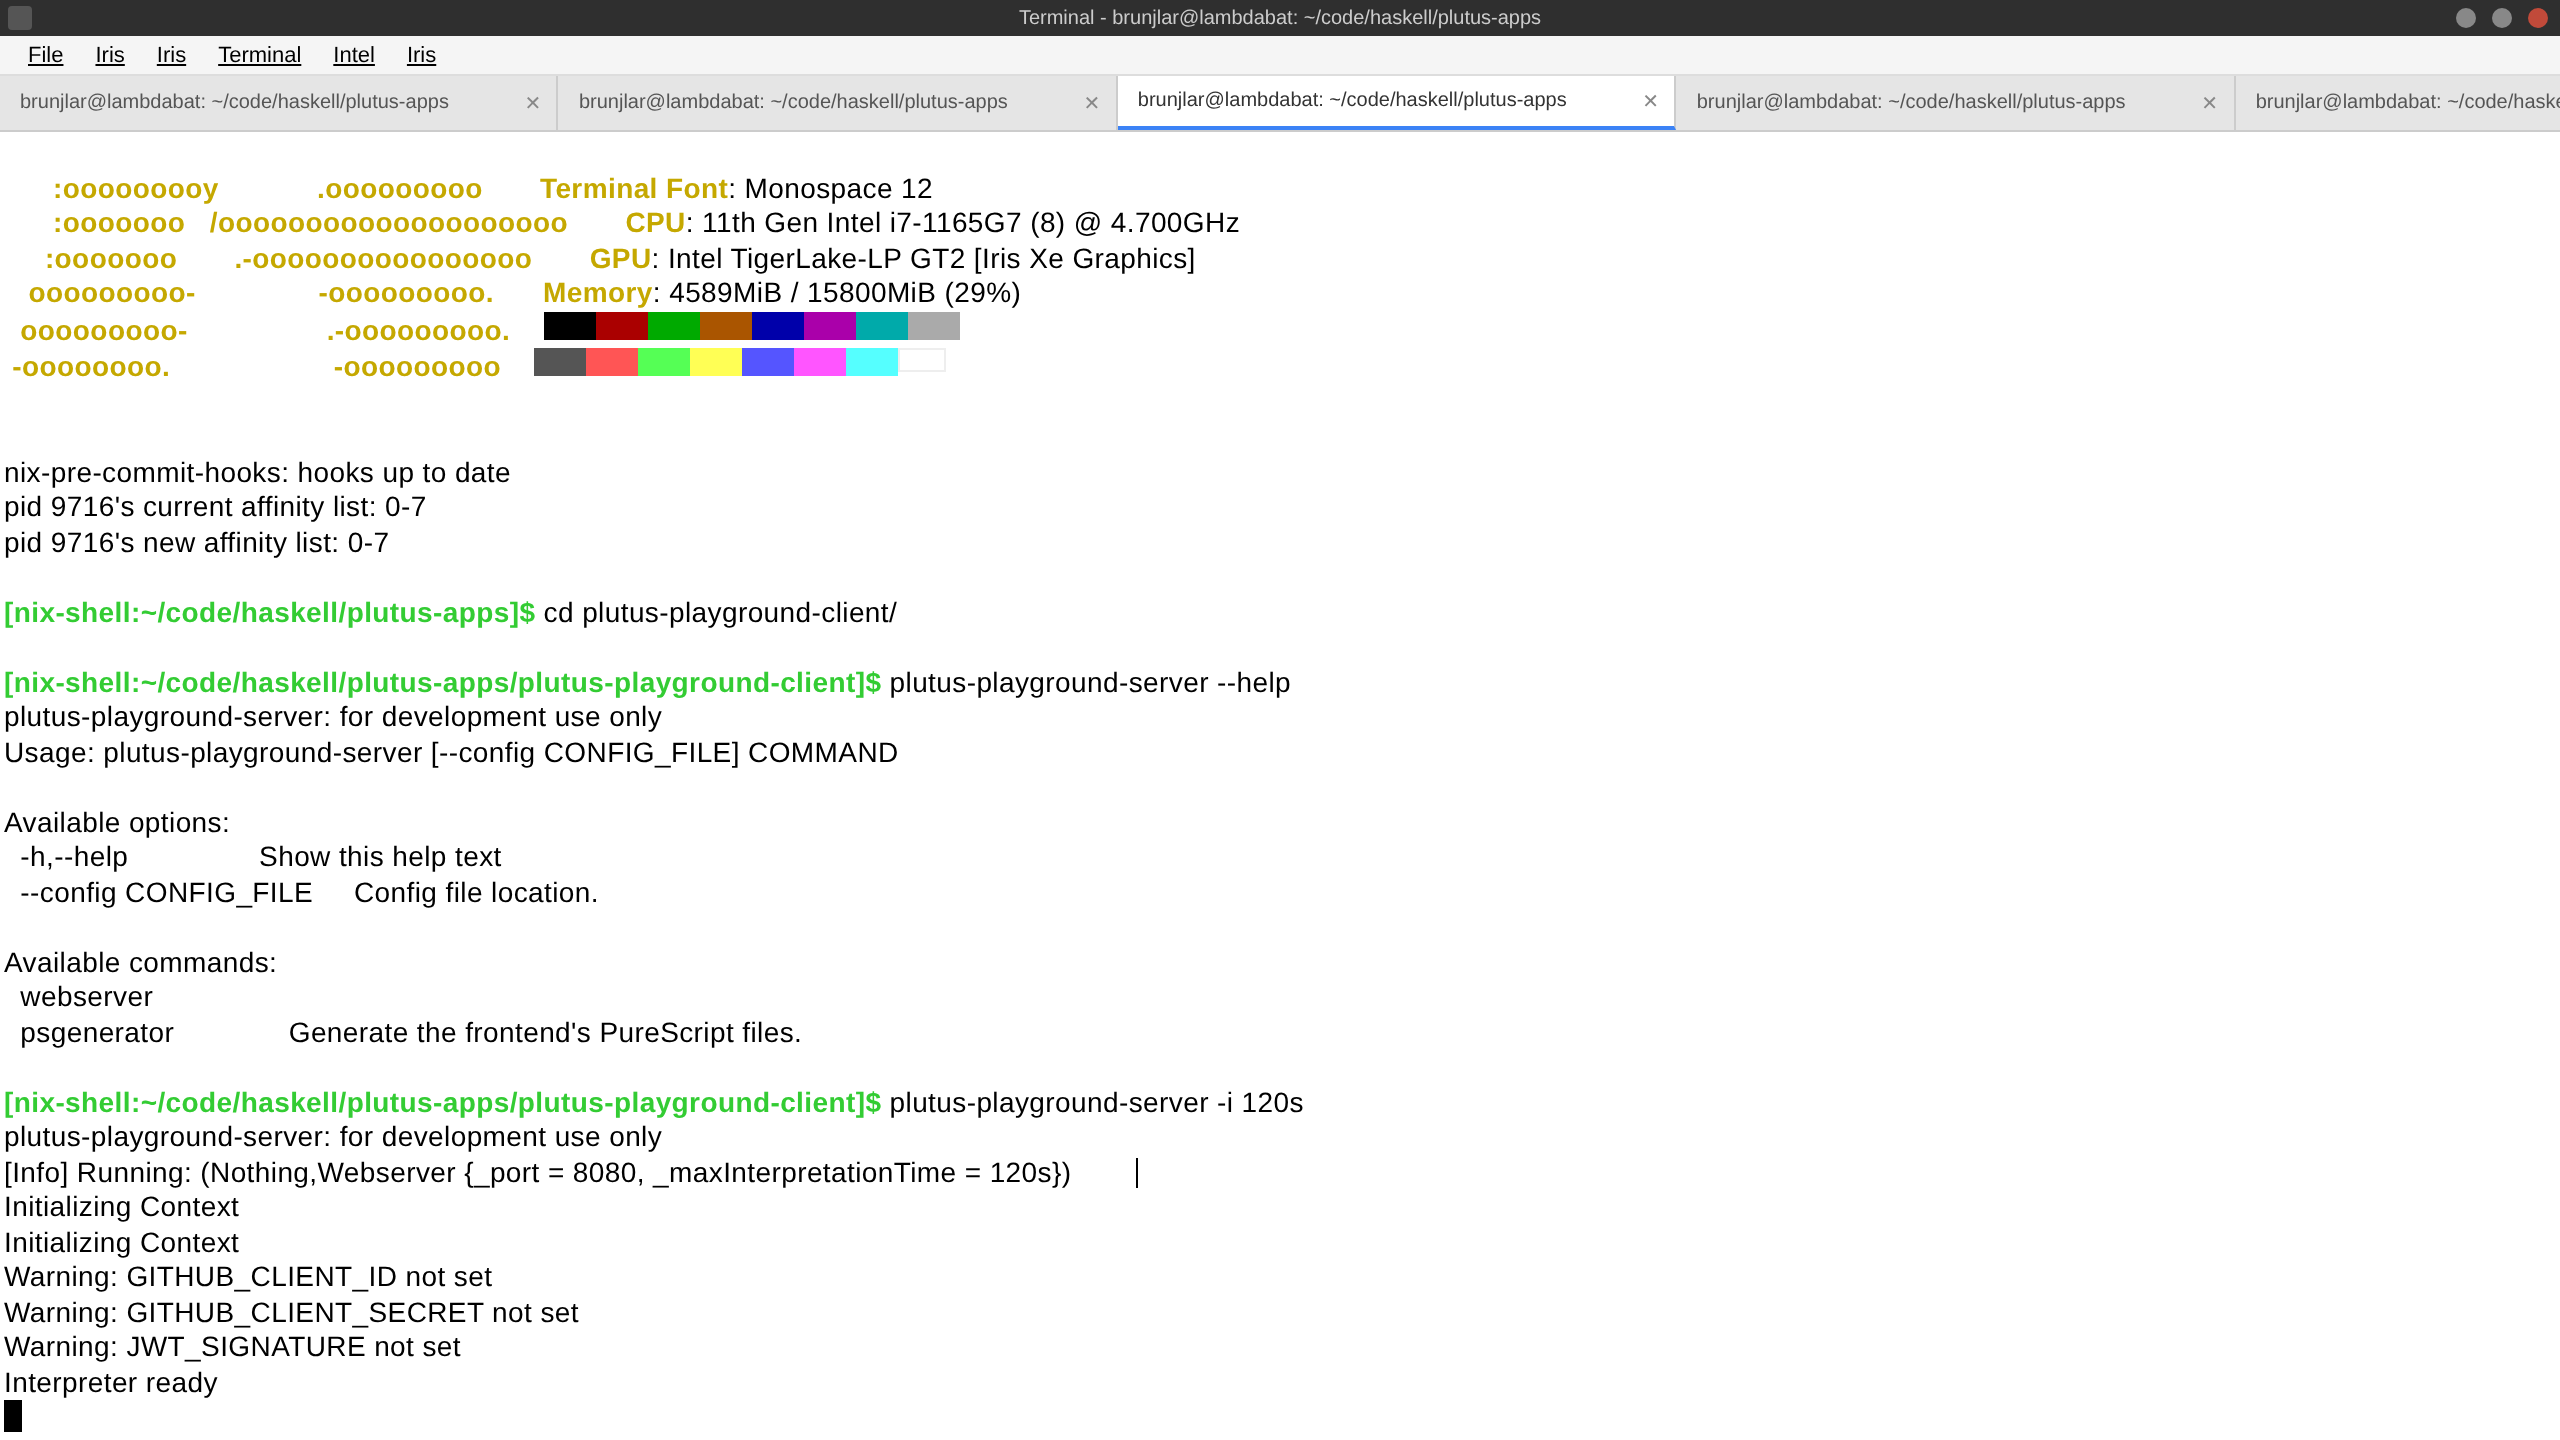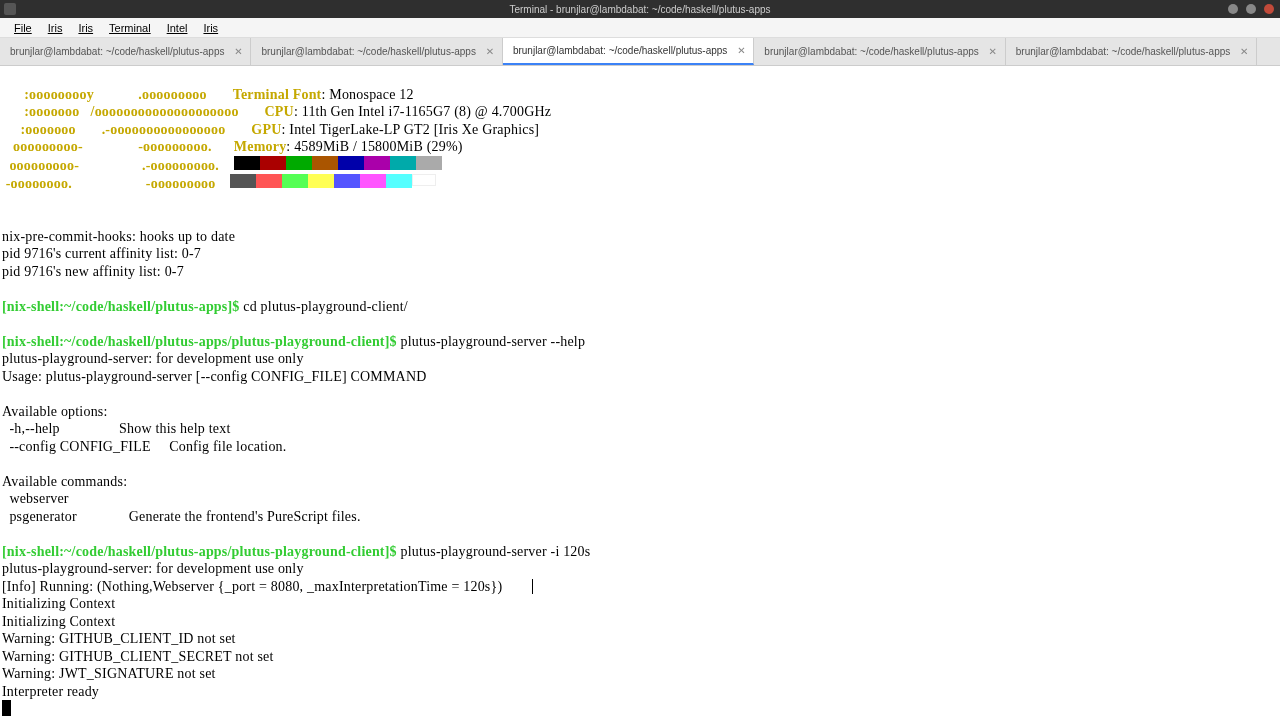--- a/index.html
+++ b/index.html
@@ -74,20 +74,21 @@
 .tab {
   display: flex;
   align-items: center;
   padding: 0 6px 0 10px;
   border-right: 1px solid #ccc;
   font-size: 10px;
   color: #555;
   cursor: pointer;
   position: relative;
   white-space: nowrap;
+  gap: 28px;
 }
 .tab.active {
   background: #fff;
   border-bottom: 2px solid #3b82f6;
   color: #333;
 }
 .tab .close-x {
   margin-left: 8px;
   width: 12px; height: 12px;
   display: flex;
@@ -95,21 +96,21 @@
   justify-content: center;
   color: #888;
   font-size: 10px;
   border-radius: 2px;
 }
 
 .terminal {
   flex: 1;
   background: #fff;
   padding: 2px 2px;
-  font-family: Liberation Serif, serif;
+  font-family: Liberation Sans, sans-serif;
   font-size: 14px;
   line-height: 17.5px;
   white-space: pre;
   overflow: hidden;
   letter-spacing: 0.2px;
 }
 .yellow { color: #c5a800; font-weight: bold; }
 .green { color: #33cc33; font-weight: bold; }
 .label { color: #c5a800; font-weight: bold; }
 

